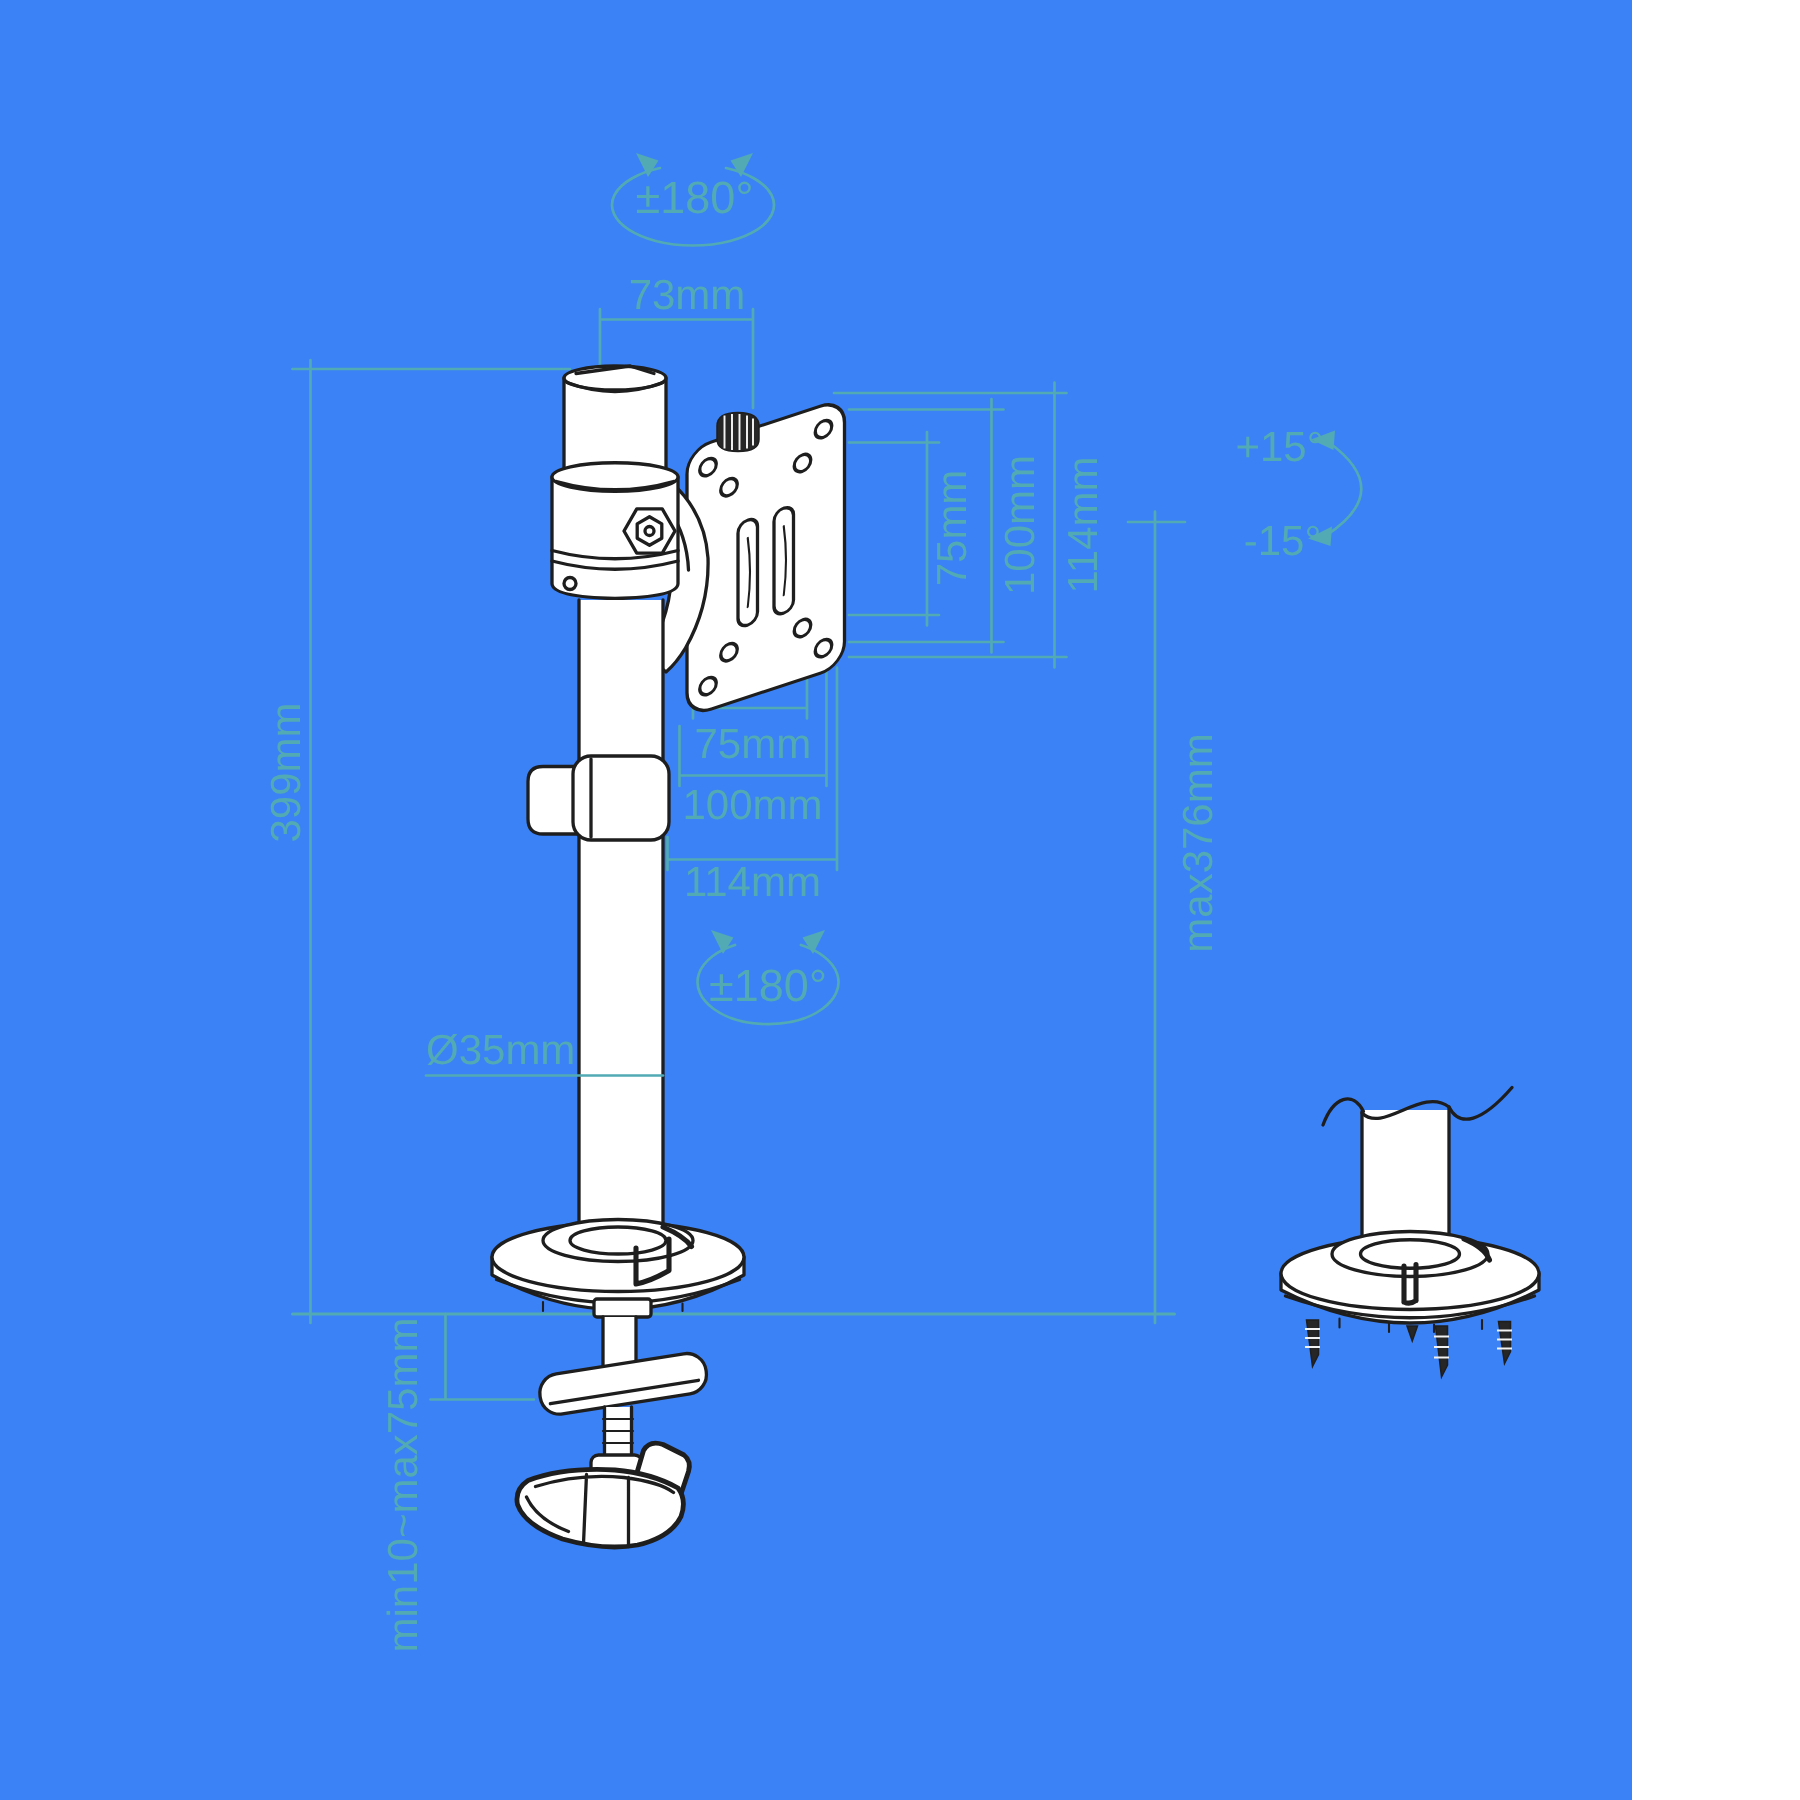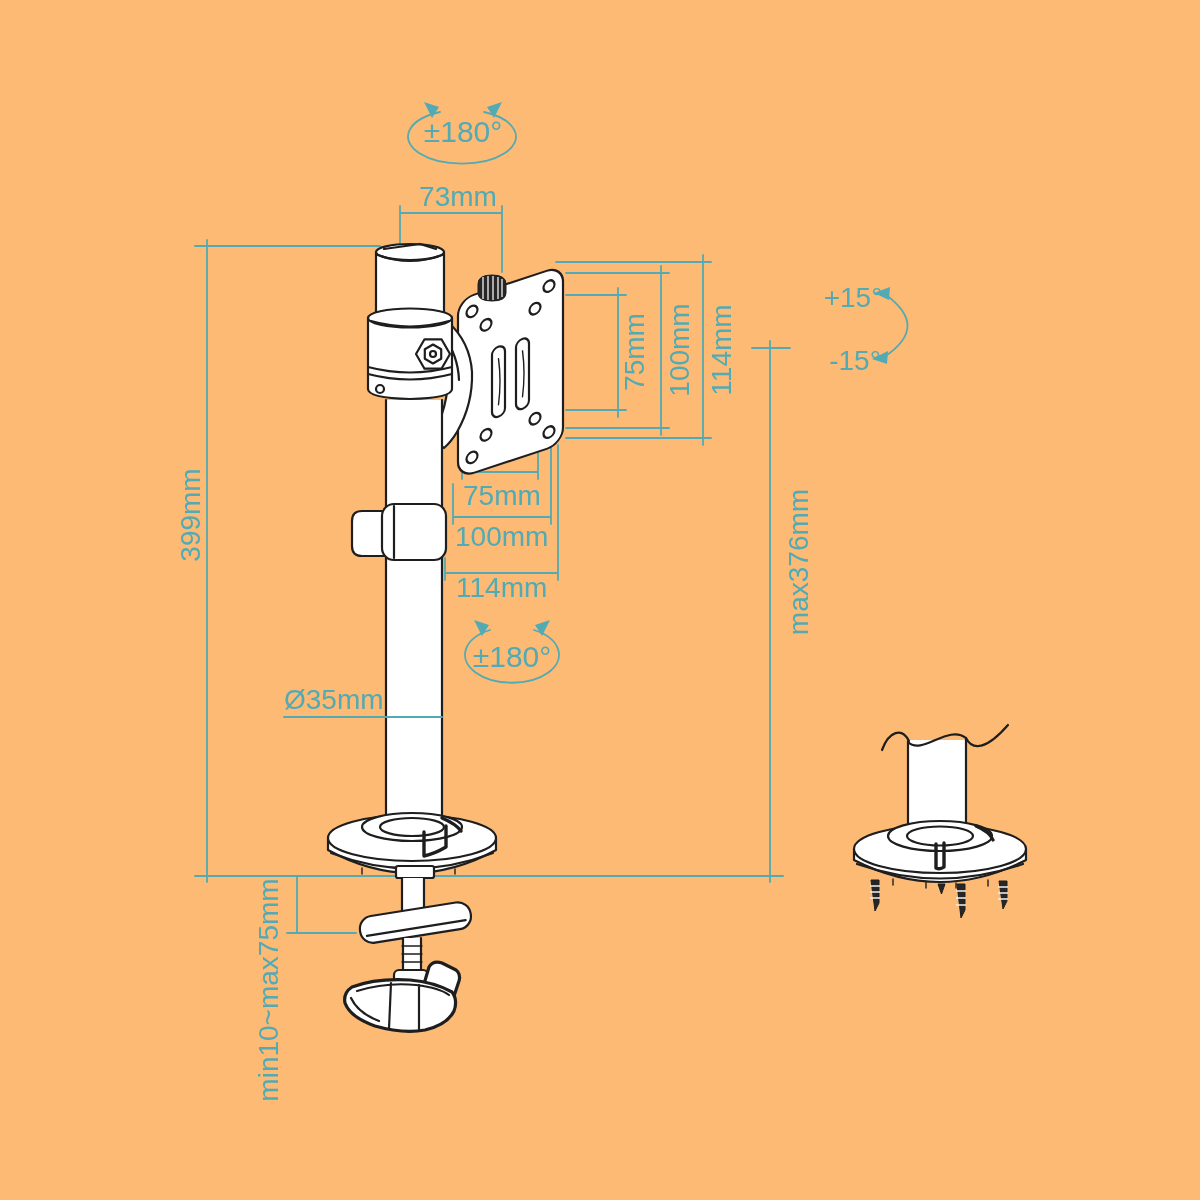--- a/index.html
+++ b/index.html
@@ -1,16 +1,16 @@
 <!DOCTYPE html>
 <html><head>
 <meta charset="utf-8">
 <style>
   html,body{margin:0;padding:0;background:#ffffff;}
-  .stage{width:1200px;height:1200px;position:relative;background:#fdba74;overflow:hidden;}
+  .stage{width:1088px;height:1200px;position:relative;background:#3b82f6;overflow:hidden;}
   svg{display:block;}
   
   .dl{stroke:#52aab4;stroke-width:1.8;fill:none;stroke-linecap:round;}
   .dlw{stroke:#52aab4;stroke-width:2;fill:none;stroke-linecap:round;}
   .ah{fill:#52aab4;stroke:none;}
   .dt{fill:#52aab4;font-family:"Liberation Sans",sans-serif;font-size:28px;}
   .dtb{font-size:30px;}
   
   .k{stroke:#1e1e1e;stroke-width:2.2;fill:none;stroke-linecap:round;stroke-linejoin:round;}
   .kw{stroke:#1e1e1e;stroke-width:2.2;fill:#ffffff;stroke-linecap:round;stroke-linejoin:round;}

